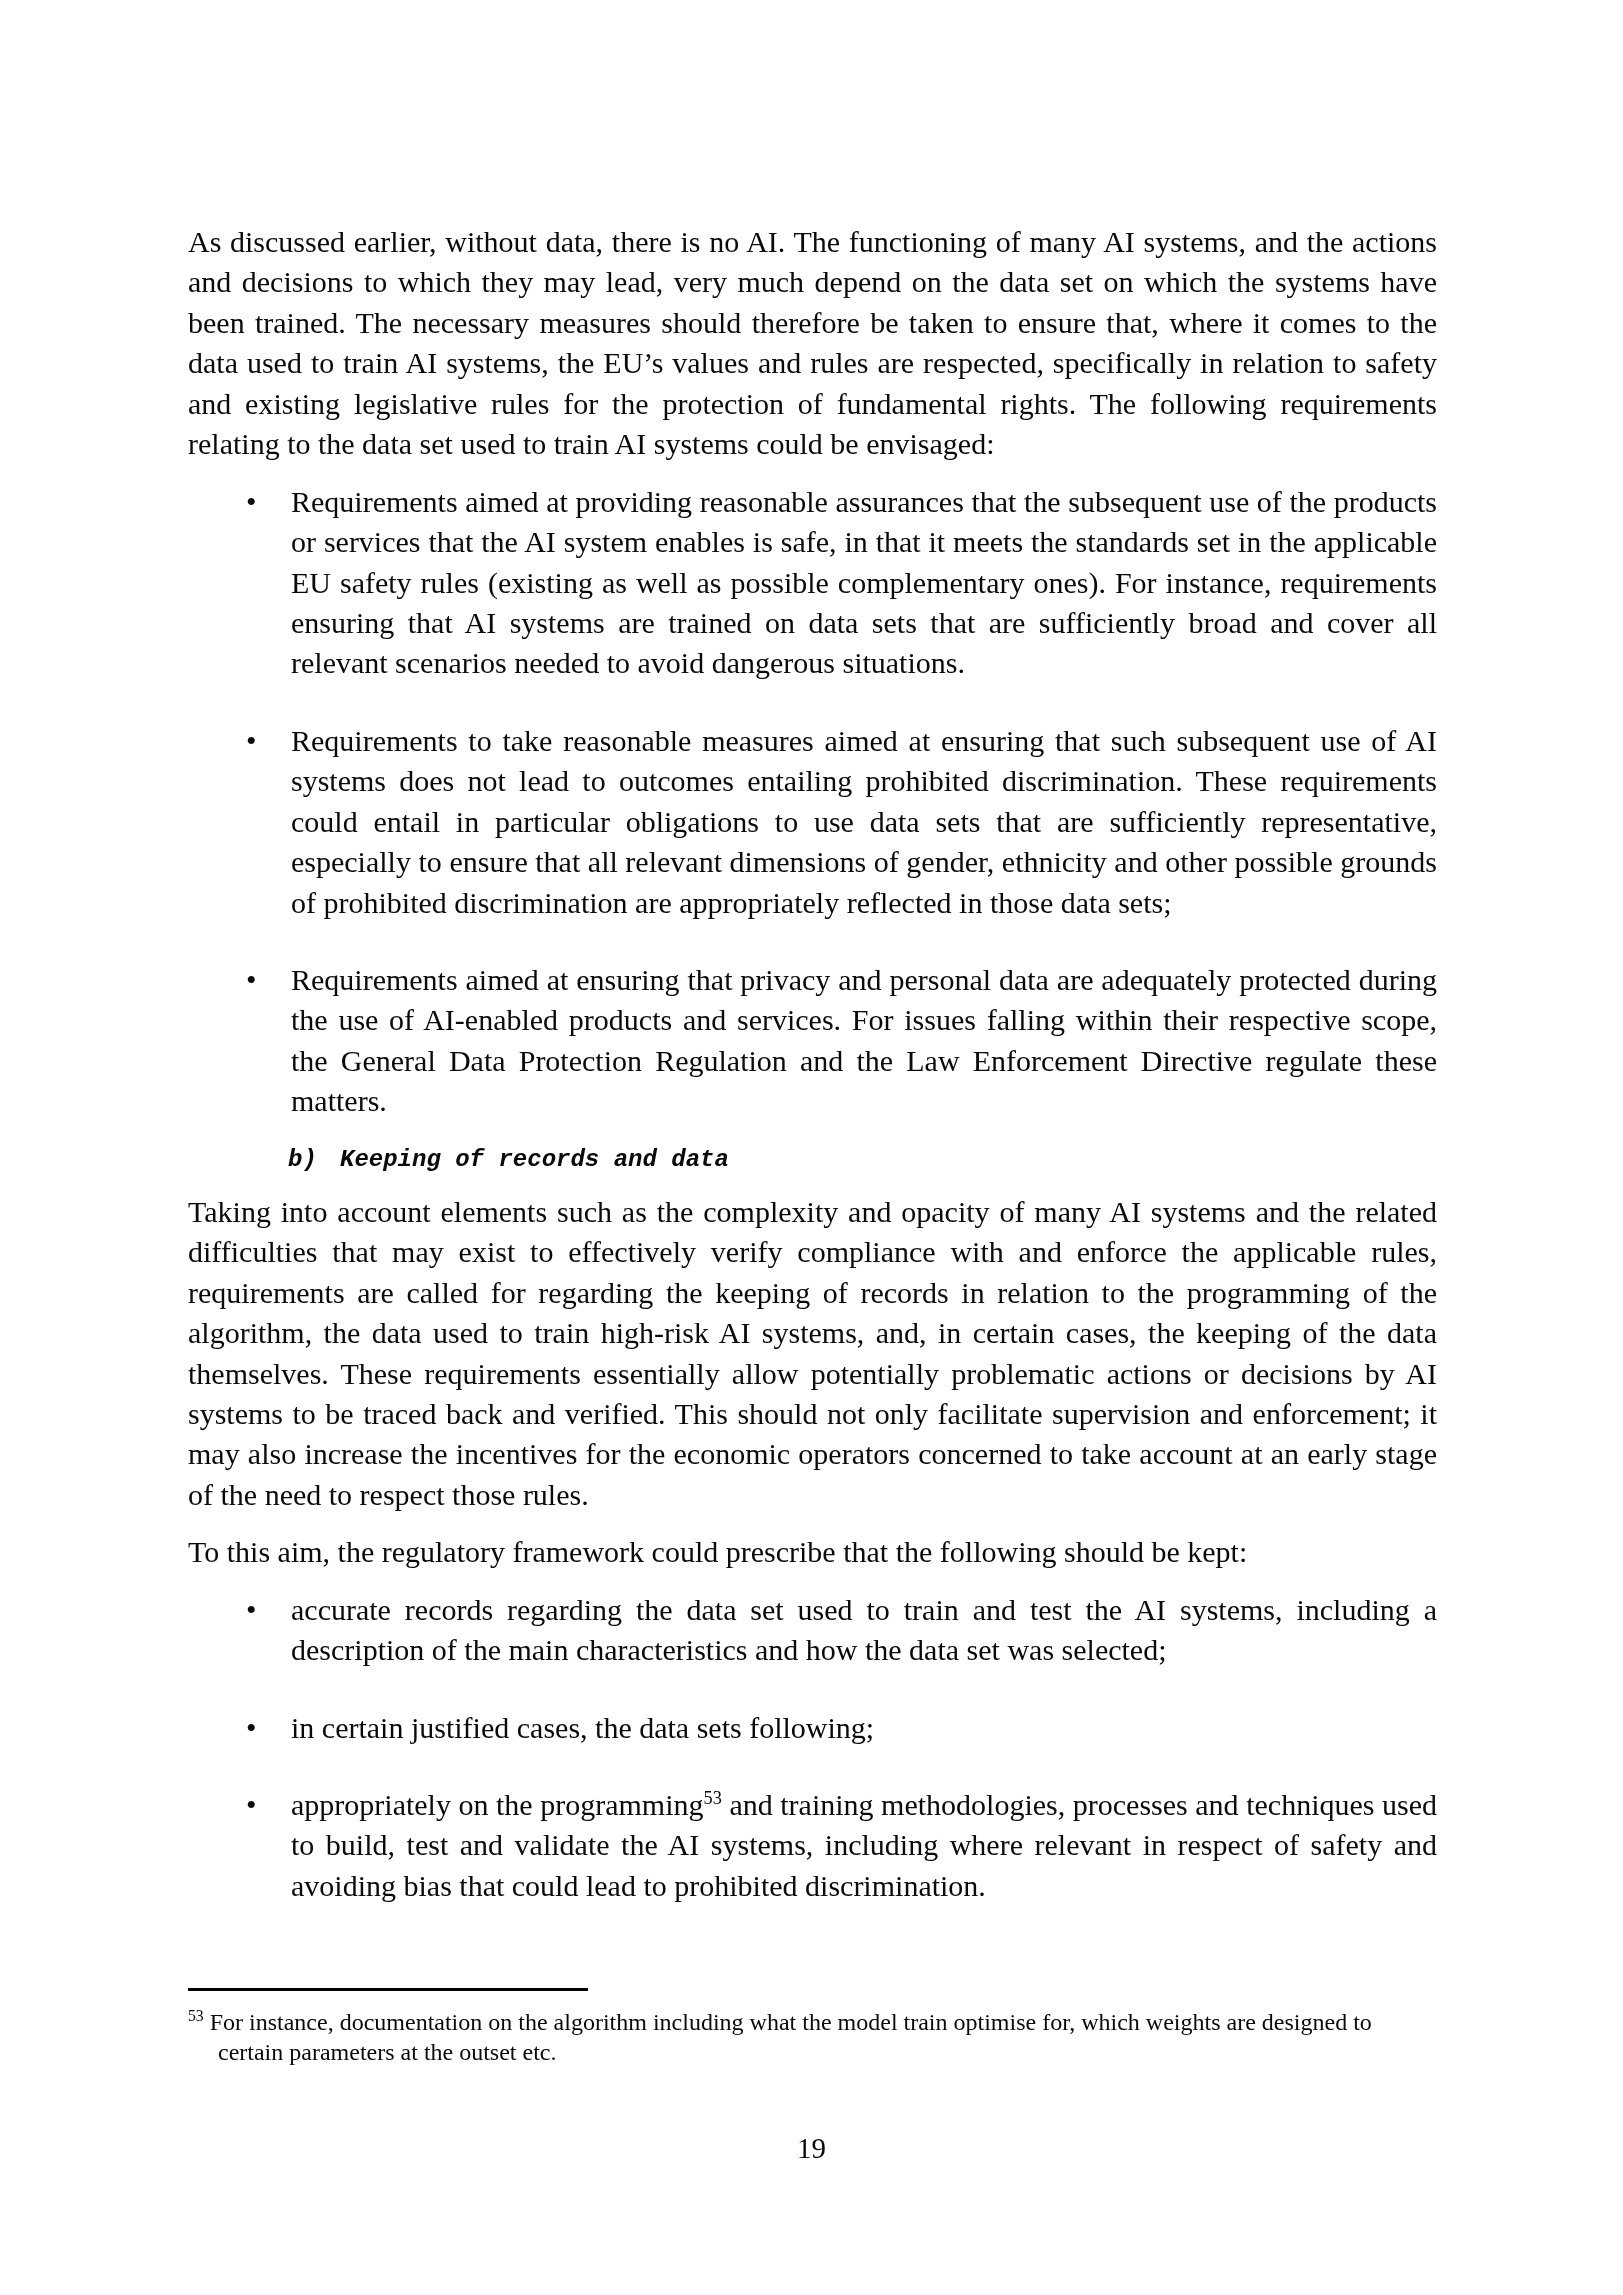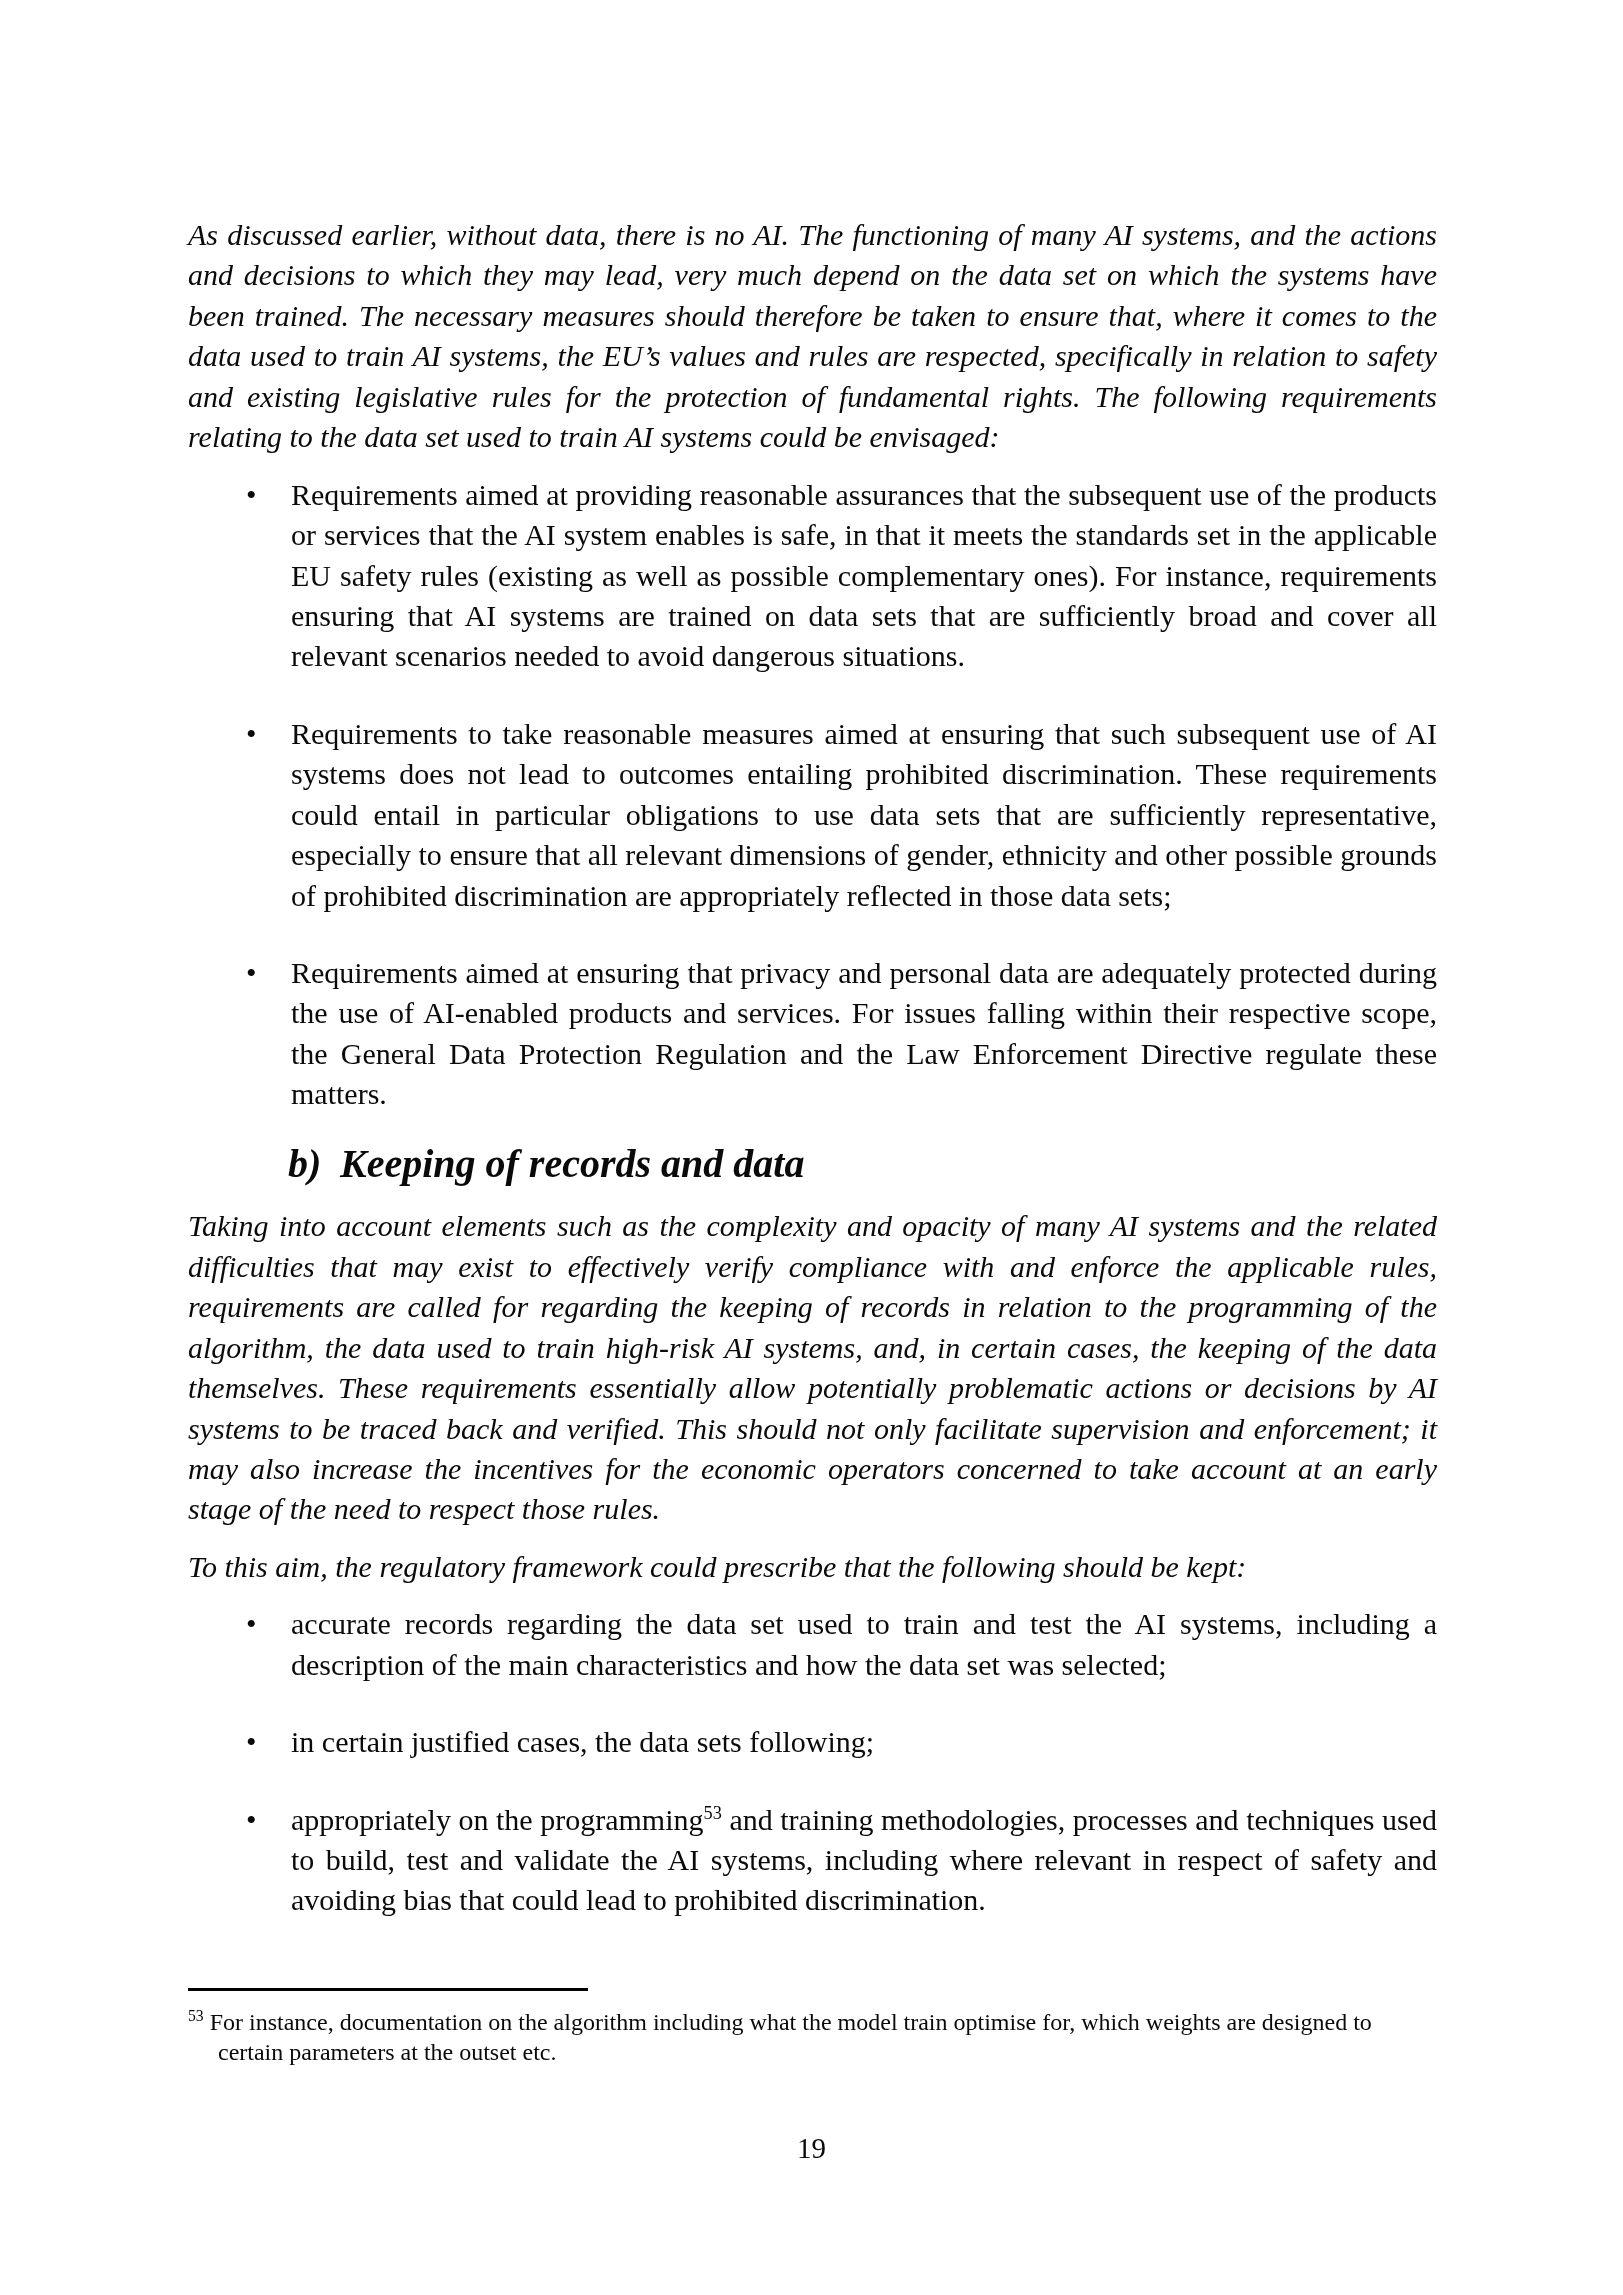--- a/index.html
+++ b/index.html
@@ -18,23 +18,22 @@
   }
   .content {
     position: absolute;
     top: 215px;
     left: 188px;
     width: 1249px;
     font-size: 30px;
     line-height: 1.348;
   }
   .content p {
-    margin: 0 0 17px 0;
+    margin: 7px 0 17px 0;
     text-align: justify;
-    font-style: italic;
   }
   ul.bullets {
     list-style: none;
     margin: 6.5px 0 0 0;
     padding: 0;
   }
   ul.bullets li {
     position: relative;
     padding-left: 103px;
     margin-bottom: 37px;
@@ -44,23 +43,24 @@
     margin-bottom: 22px;
   }
   ul.bullets li .bullet-glyph {
     position: absolute;
     left: 58px;
     top: 0;
   }
   .section-heading {
     font-weight: bold;
     font-style: italic;
-    font-size: 40px;
+    font-size: 24px;
     line-height: 1.348;
     margin: 0 0 15.7px 100px;
+    font-family: Liberation Mono, monospace;
   }
   .heading-label {
     display: inline-block;
     width: 52px;
   }
   sup.fnref {
     font-size: 18.3px;
     line-height: 0;
     vertical-align: super;
   }

